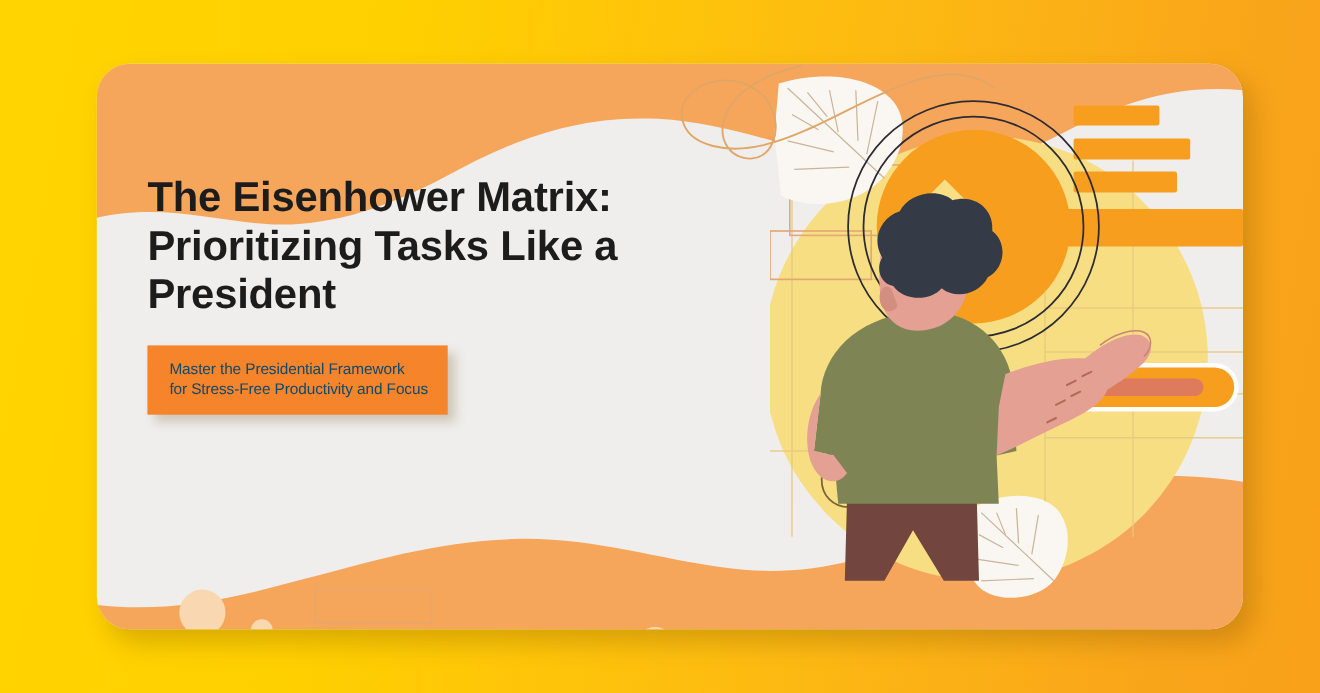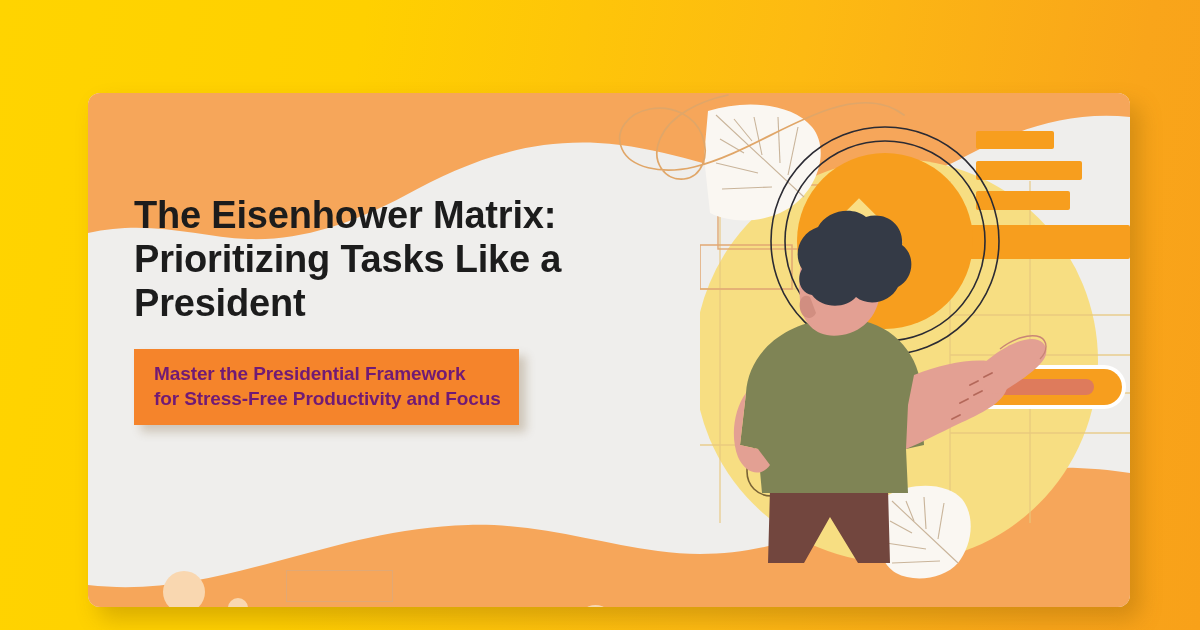--- a/index.html
+++ b/index.html
@@ -23,24 +23,23 @@
   }
 
   
   #card {
     position: absolute;
     left: 88px;
     top: 58px;
     width: 1042px;
     height: 514px;
     background: #EFEEEC;
-    border-radius: 12px;
+    border-radius: 30px;
     overflow: hidden;
     box-shadow: 10px 12px 22px rgba(120, 80, 0, 0.28);
-    margin-top: 35px;
   }
 
   
   .wave {
     position: absolute;
     pointer-events: none;
   }
   .wave svg { display: block; }
 
   
@@ -70,24 +69,24 @@
     max-width: 560px;
   }
   #cta-banner {
     margin-top: 24px;
     display: inline-block;
     background: #F5842B;
     padding: 13px 18px 14px 20px;
     box-shadow: 7px 7px 9px rgba(110, 80, 30, 0.25);
   }
   #cta-text {
-    font-size: 19px;
+    font-size: 14px;
     line-height: 1.28;
-    font-weight: bold;
-    color: #701a75;
+    font-weight: normal;
+    color: #0c4a6e;
     white-space: pre-line;
     letter-spacing: -0.1px;
   }
 
   
   .deco-circle {
     position: absolute;
     border-radius: 50%;
     background: #F9D7B0;
     z-index: 4;

